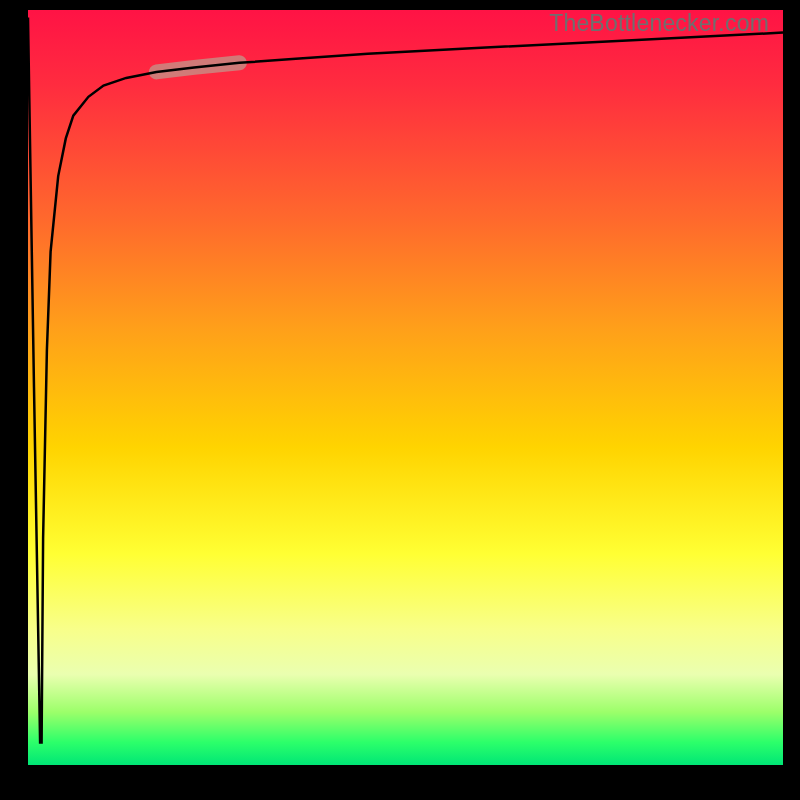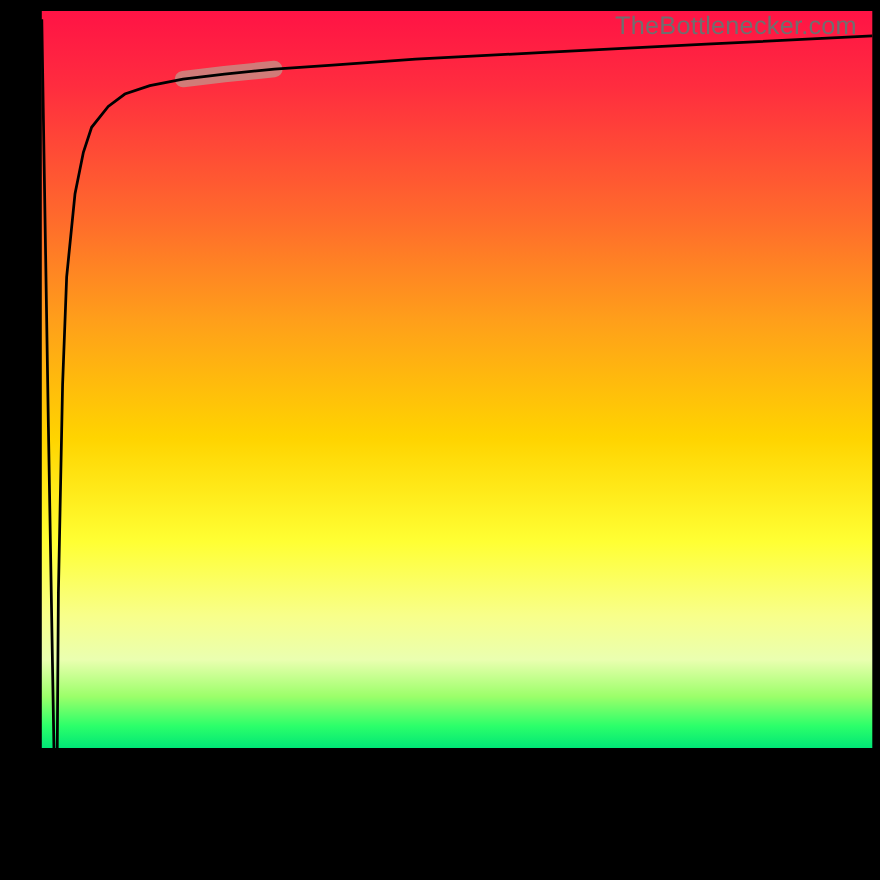--- a/index.html
+++ b/index.html
@@ -11,24 +11,24 @@
     overflow: hidden;
   }
   .frame {
     position: relative;
     width: 800px;
     height: 800px;
     background: #000;
   }
   .plot-area {
     position: absolute;
-    left: 38px;
+    left: 28px;
     top: 10px;
     width: 755px;
-    height: 670px;
+    height: 755px;
     
     background: linear-gradient(
       to bottom,
       #ff1345 0%,
       #ff2c3f 10%,
       #ff6a2c 28%,
       #ff9f1a 42%,
       #ffd400 58%,
       #ffff33 72%,
       #f8ff8a 82%,

